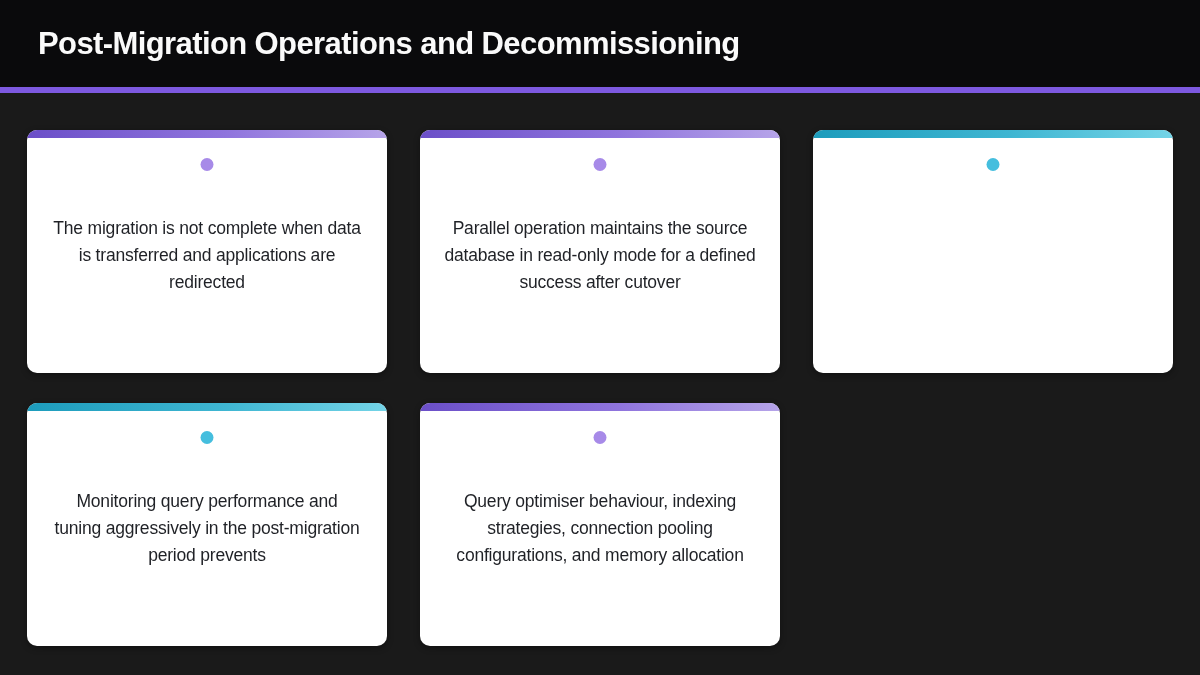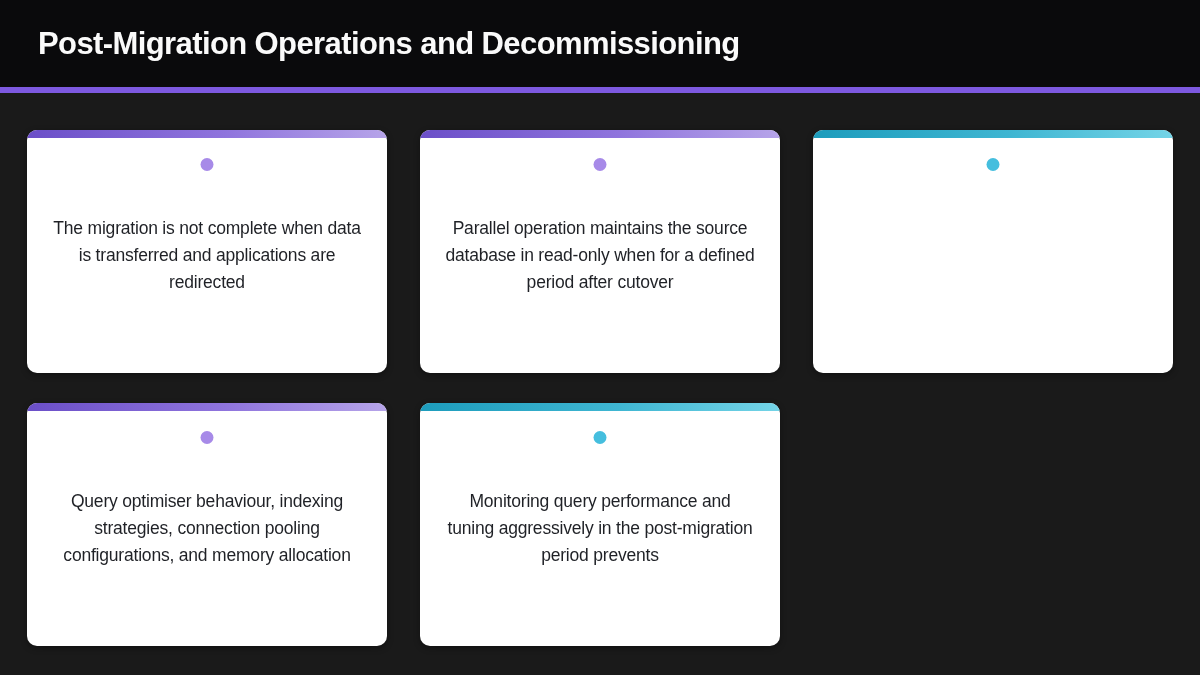--- a/index.html
+++ b/index.html
@@ -105,41 +105,41 @@
         <span class="card-dot"></span>
         <div class="card-text">The migration is not complete when data is transferred and applications are redirected</div>
       </div>
     </div>
 
 
     <div class="card purple">
       <div class="card-accent"></div>
       <div class="card-body">
         <span class="card-dot"></span>
-        <div class="card-text">Parallel operation maintains the source database in read-only when for a defined period after cutover</div>
+        <div class="card-text">Parallel operation maintains the source database in read-only mode for a defined success after cutover</div>
       </div>
     </div>
 
     <div class="card teal">
       <div class="card-accent"></div>
       <div class="card-body">
         <span class="card-dot"></span>
+      </div>
+    </div>
+
+    <div class="card teal">
+      <div class="card-accent"></div>
+      <div class="card-body">
+        <span class="card-dot"></span>
+        <div class="card-text">Monitoring query performance and tuning aggressively in the post-migration period prevents</div>
       </div>
     </div>
 
     <div class="card purple">
       <div class="card-accent"></div>
       <div class="card-body">
         <span class="card-dot"></span>
         <div class="card-text">Query optimiser behaviour, indexing strategies, connection pooling configurations, and memory allocation</div>
       </div>
     </div>
 
-    <div class="card teal">
-      <div class="card-accent"></div>
-      <div class="card-body">
-        <span class="card-dot"></span>
-        <div class="card-text">Monitoring query performance and tuning aggressively in the post-migration period prevents</div>
-      </div>
-    </div>
-
   </div>
 </div>
 
 </body></html>

